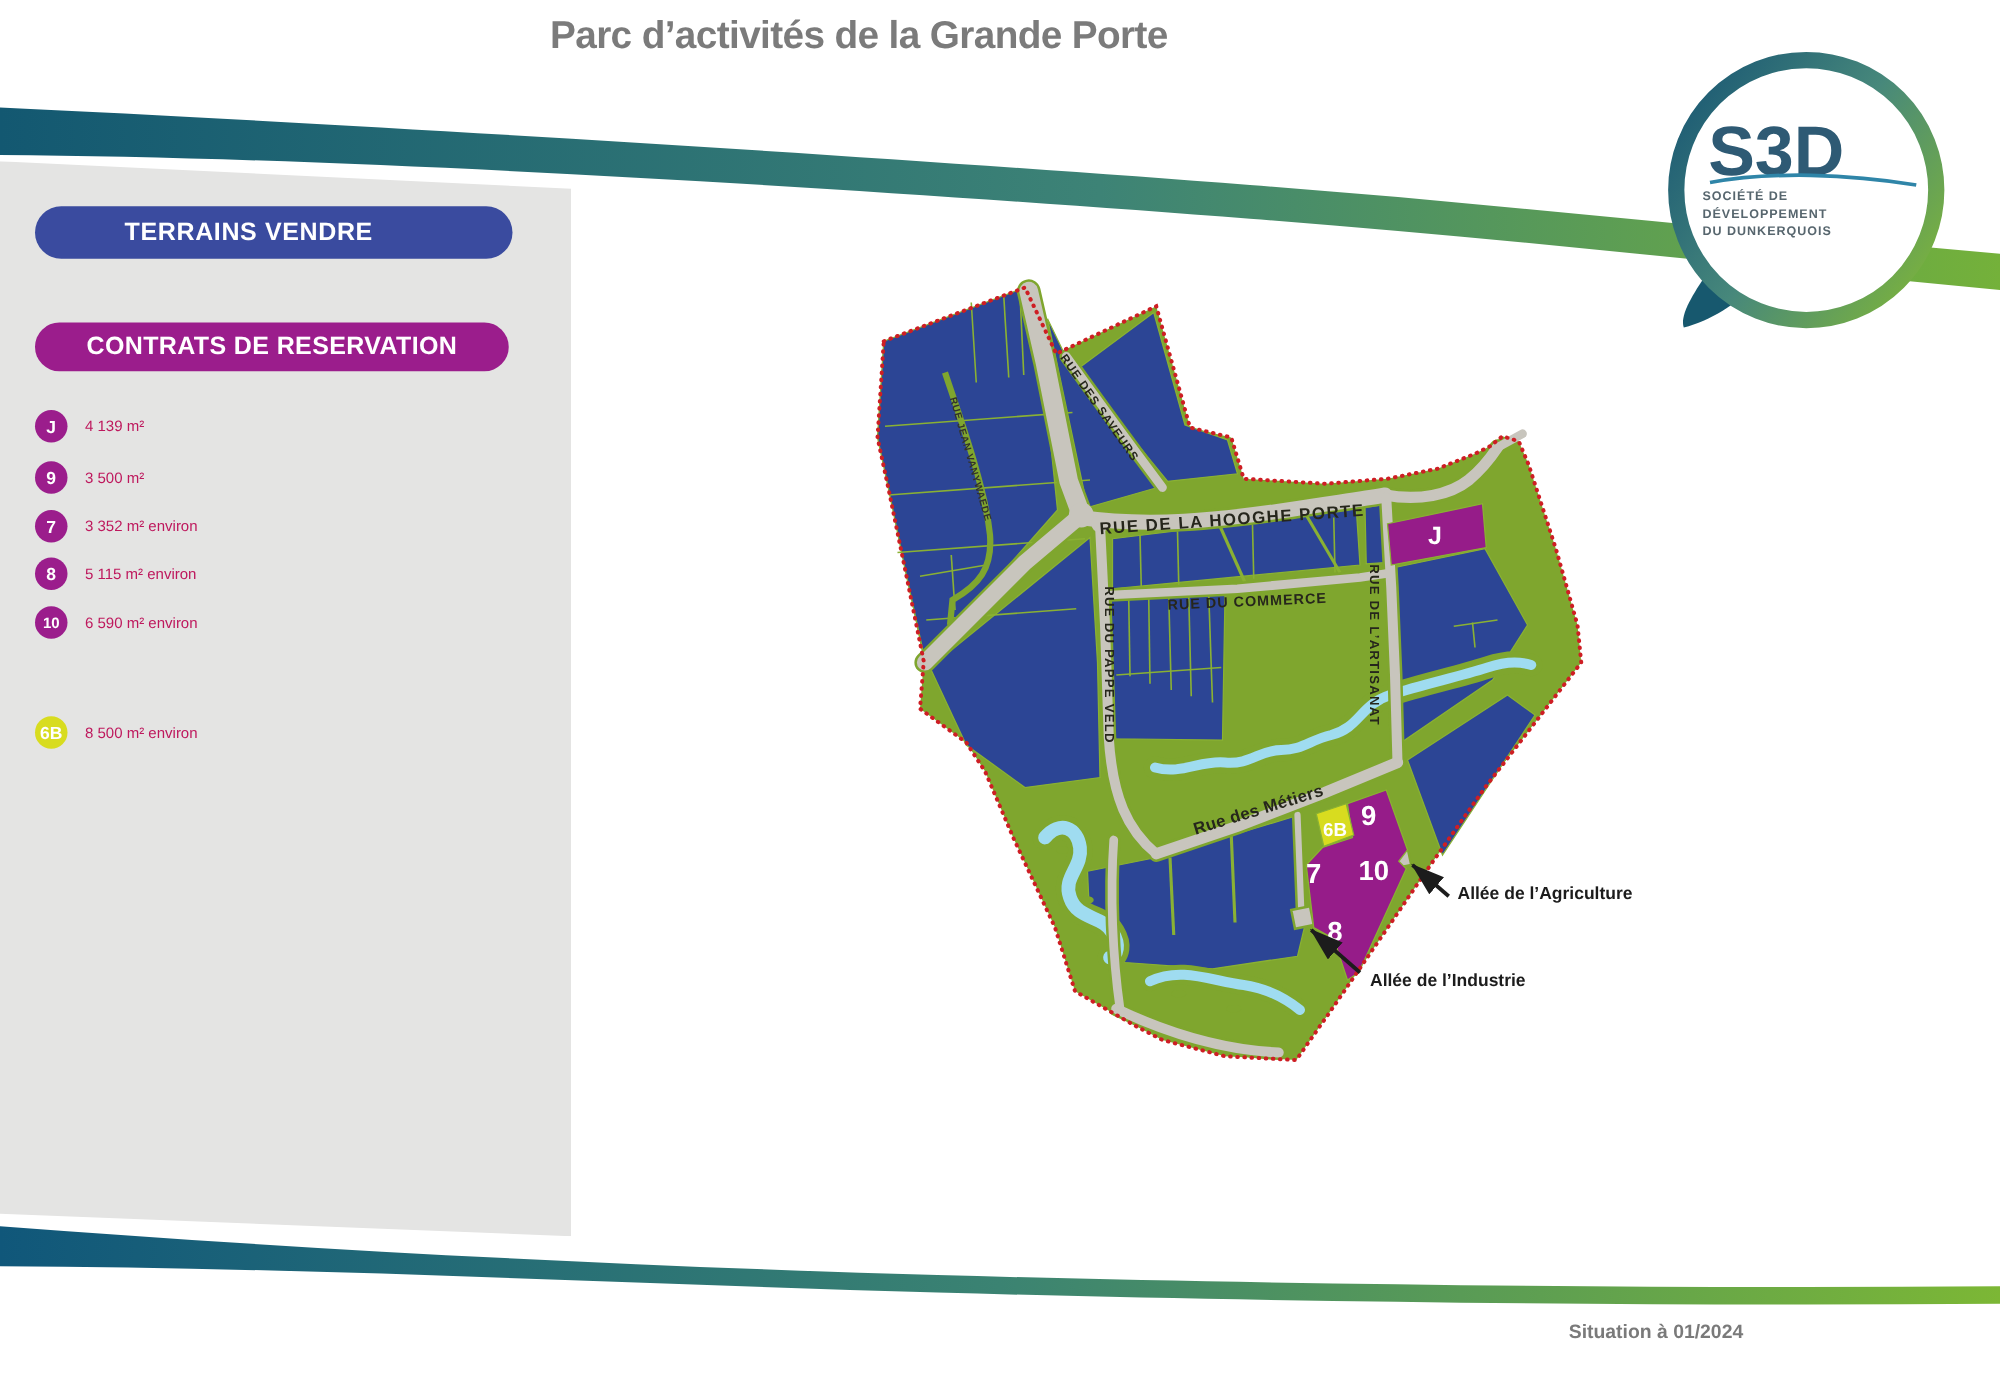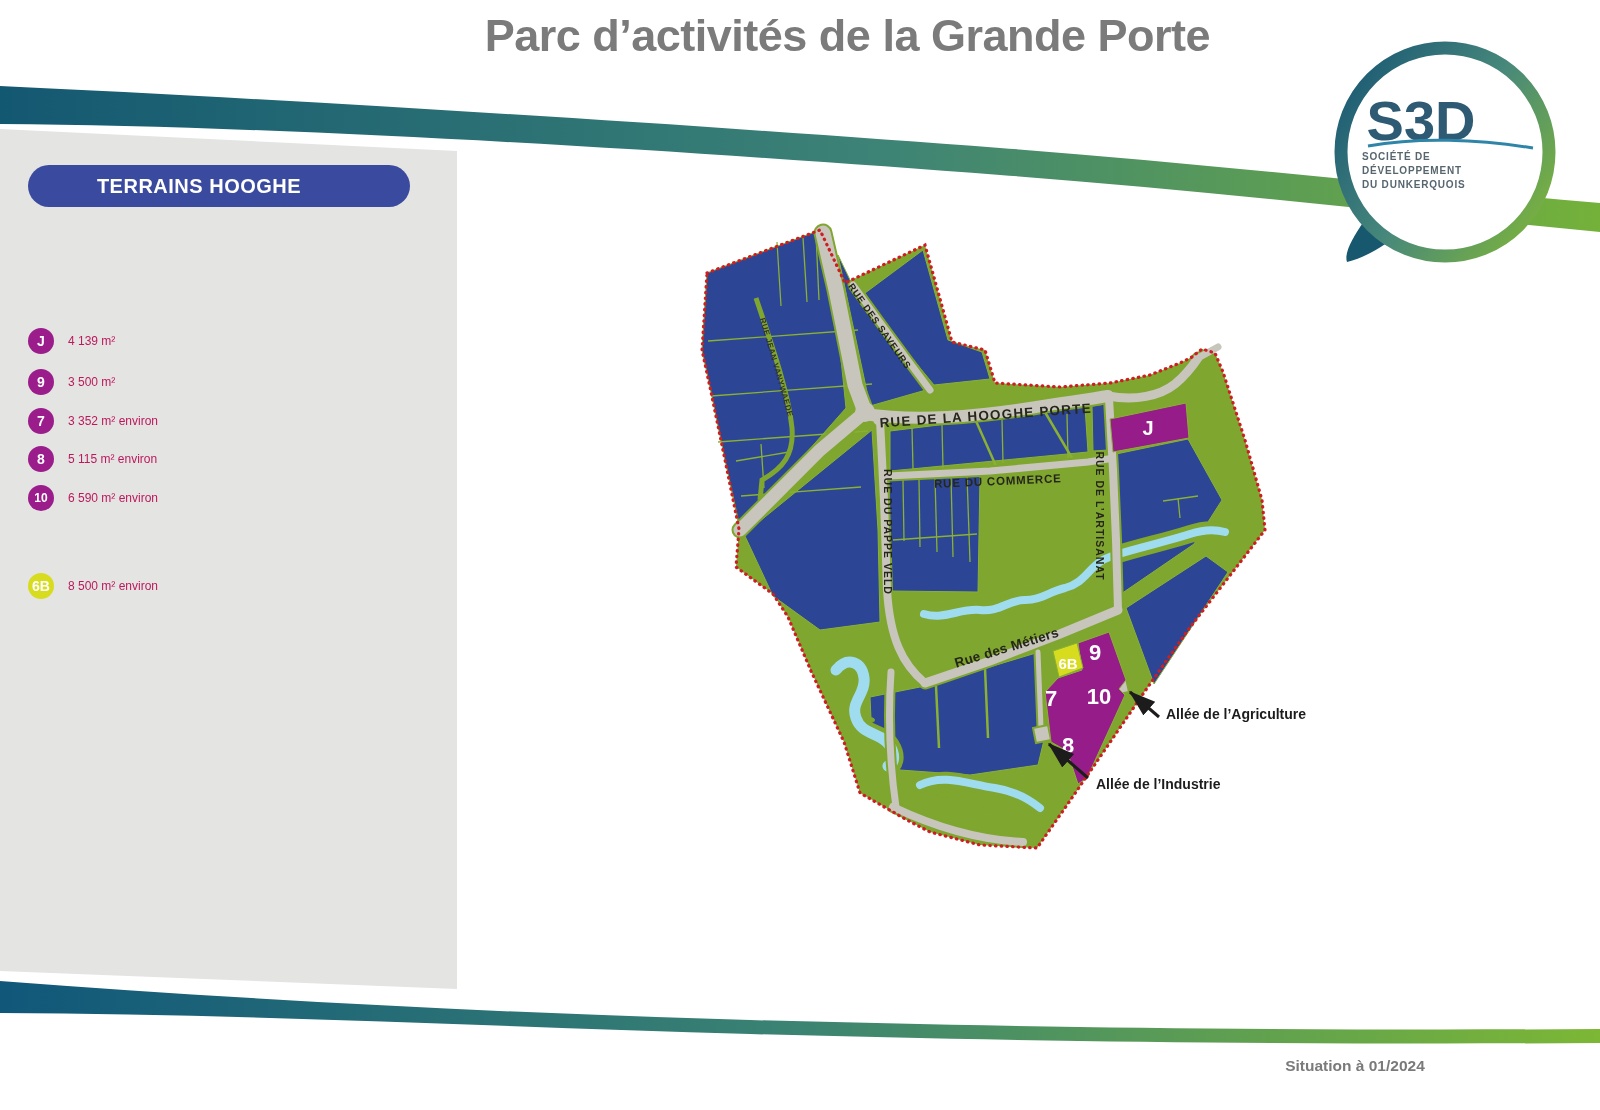--- a/index.html
+++ b/index.html
@@ -2,38 +2,38 @@
 <html><head>
 <meta charset="utf-8">
 <style>
   html,body{margin:0;padding:0;background:#fff;}
   #page{position:relative;width:1600px;height:1110px;background:#ffffff;overflow:hidden;
         font-family:"Liberation Sans",sans-serif;}
   .abs{position:absolute;}
   #decor{left:0;top:0;z-index:1;}
   #sidebar{left:0;top:0;width:457px;height:1110px;background:#e4e4e3;z-index:2;
            clip-path:polygon(0 129px,457px 151px,457px 989px,0 971px);}
-  #title{left:440px;top:10px;width:770px;text-align:right;font-size:45px;font-weight:bold;
+  #title{left:440px;top:10px;width:770px;text-align:left;font-size:31px;font-weight:bold;
          color:#7b7b7b;letter-spacing:-0.5px;z-index:3;}
   .pill{border-radius:22px;display:flex;align-items:center;justify-content:center;
         color:#fff;font-weight:bold;z-index:4;}
   #pill-sold{left:28px;top:165px;width:382px;height:42px;background:#3a4b9f;font-size:20px;
              letter-spacing:0.5px;padding-right:40px;box-sizing:border-box;}
   #pill-res{left:28px;top:258px;width:379px;height:39px;background:#9b1d8c;font-size:20px;
             letter-spacing:0.3px;}
   #pill-sale{left:31px;top:528px;width:376px;height:44px;background:#ccd418;font-size:27px;
              justify-content:flex-start;padding-left:36px;box-sizing:border-box;letter-spacing:0.5px;}
   .leg-row{left:28px;height:26px;display:flex;align-items:center;gap:14px;z-index:4;}
   .leg-badge{width:26px;height:26px;border-radius:50%;background:#9b1d8c;color:#fff;
              font-weight:bold;font-size:14px;display:flex;align-items:center;justify-content:center;
              flex:0 0 26px;}
   .leg-badge.small{font-size:12px;}
   .leg-badge.yellow{background:#d8dc1f;}
   .leg-label{font-size:12px;color:#be185d;}
-  #footer{left:1255px;top:1057px;width:200px;text-align:center;font-size:15.5px;font-weight:bold;
+  #footer{left:1255px;top:1057px;width:200px;text-align:left;font-size:15.5px;font-weight:bold;
           color:#7a7a7a;z-index:3;}
   #map{left:640px;top:200px;z-index:3;}
   #logo{left:1318px;top:25px;z-index:4;}
   svg text{font-family:"Liberation Sans",sans-serif;}
 </style>
 </head>
 <body>
 
 <div id="page">
 
@@ -51,21 +51,22 @@
       </linearGradient>
     </defs>
     <path fill="url(#tg)" d="M0,86 C300,100 700,125 1000,148 C1200,163 1400,186 1600,203 L1600,232 C1400,213 1200,190 1000,175 C700,152 300,126 0,124 Z"></path>
     <path fill="url(#bg_)" d="M0,981 C250,1000 500,1013 750,1020 C1000,1027 1300,1031 1600,1029 L1600,1043 C1300,1045 1000,1041 750,1034 C500,1027 250,1014 0,1013 Z"></path>
   </svg>
 
   <div id="sidebar" class="abs"></div>
 
   <div id="title" class="abs">Parc d’activités de la Grande Porte</div>
 
-  <div id="pill-sold" class="abs pill">TERRAINS HOOGHE</div>
+  <div id="pill-sold" class="abs pill">TERRAINS VENDRE</div>
+  <div id="pill-res" class="abs pill">CONTRATS DE RESERVATION</div>
 
   <div class="abs leg-row" style="top:328px">
     <div class="leg-badge">J</div>
     <div class="leg-label">4 139 m²</div>
   </div>
   <div class="abs leg-row" style="top:369px">
     <div class="leg-badge">9</div>
     <div class="leg-label">3 500 m²</div>
   </div>
   <div class="abs leg-row" style="top:408px">

